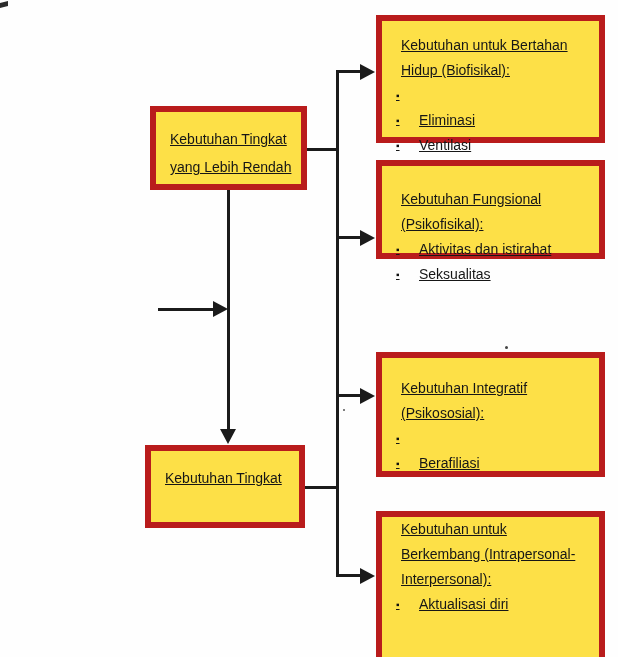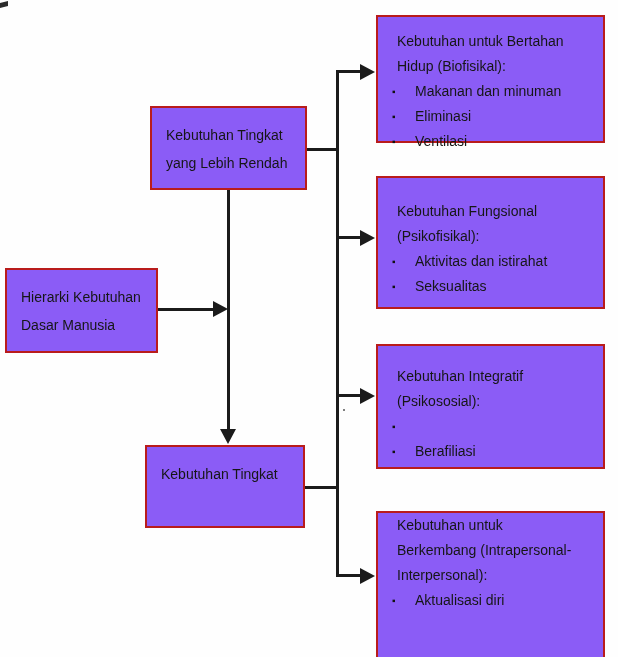--- a/index.html
+++ b/index.html
@@ -11,35 +11,36 @@
     width: 618px;
     height: 657px;
     background: #fefefe;
     overflow: hidden;
     color: #1b1b1b;
   }
 
   
   .node {
     position: absolute;
-    border: 2px solid #b91c1c;
-    background: #8b5cf6;
+    border: 6px solid #b91c1c;
+    background: #fde047;
     font-size: 14px;
     color: #161616;
+    text-decoration: underline;
   }
   .mid-node { line-height: 28px; padding: 13px 8px 0 14px; }
 
   .root-box   { left: 5px;   top: 268px; width: 153px; height: 85px; }
   .lower-box  { left: 150px; top: 106px; width: 157px; height: 84px; }
   .higher-box { left: 145px; top: 445px; width: 160px; height: 83px; }
 
   .cat-box { left: 376px; width: 229px; }
   .cat-1 { top: 15px;  height: 128px; padding-top: 12px; }
-  .cat-2 { top: 176px; height: 133px; padding-top: 21px; }
-  .cat-3 { top: 344px; height: 125px; padding-top: 18px; }
+  .cat-2 { top: 160px; height: 99px; padding-top: 21px; }
+  .cat-3 { top: 352px; height: 125px; padding-top: 18px; }
   .cat-4 { top: 511px; height: 169px; padding-top: 0; }
 
   .cat-title { padding-left: 19px; padding-right: 6px; line-height: 25px; }
   .bullet-row { display: flex; padding-left: 14px; line-height: 25px; }
   .bullet-marker { width: 23px; font-size: 10px; line-height: 25px; color: #111; flex: 0 0 23px; }
 
   
   .line { position: absolute; background: #1b1b1b; }
   .arrow-right {
     position: absolute; width: 0; height: 0;
@@ -100,40 +101,35 @@
 
   <div class="line branch-shaft branch-1s"></div>
   <div class="arrow-right branch-head branch-1h"></div>
   <div class="line branch-shaft branch-2s"></div>
   <div class="arrow-right branch-head branch-2h"></div>
   <div class="line branch-shaft branch-3s"></div>
   <div class="arrow-right branch-head branch-3h"></div>
   <div class="line branch-shaft branch-4s"></div>
   <div class="arrow-right branch-head branch-4h"></div>
 
-  <div class="node mid-node root-box">
-    <div>Hierarki Kebutuhan</div>
-    <div>Dasar Manusia</div>
-  </div>
 
   <div class="node mid-node lower-box">
     <div>Kebutuhan Tingkat</div>
     <div>yang Lebih Rendah</div>
   </div>
 
   <div class="node mid-node higher-box">
     <div>Kebutuhan Tingkat</div>
   </div>
 
   <div class="node cat-box cat-1">
     <div class="cat-title">Kebutuhan untuk Bertahan</div>
     <div class="cat-title">Hidup (Biofisikal):</div>
     <div class="bullet-row">
       <span class="bullet-marker">▪</span>
-      <span>Makanan dan minuman</span>
     </div>
     <div class="bullet-row">
       <span class="bullet-marker">▪</span>
       <span>Eliminasi</span>
     </div>
     <div class="bullet-row">
       <span class="bullet-marker">▪</span>
       <span>Ventilasi</span>
     </div>
   </div>

